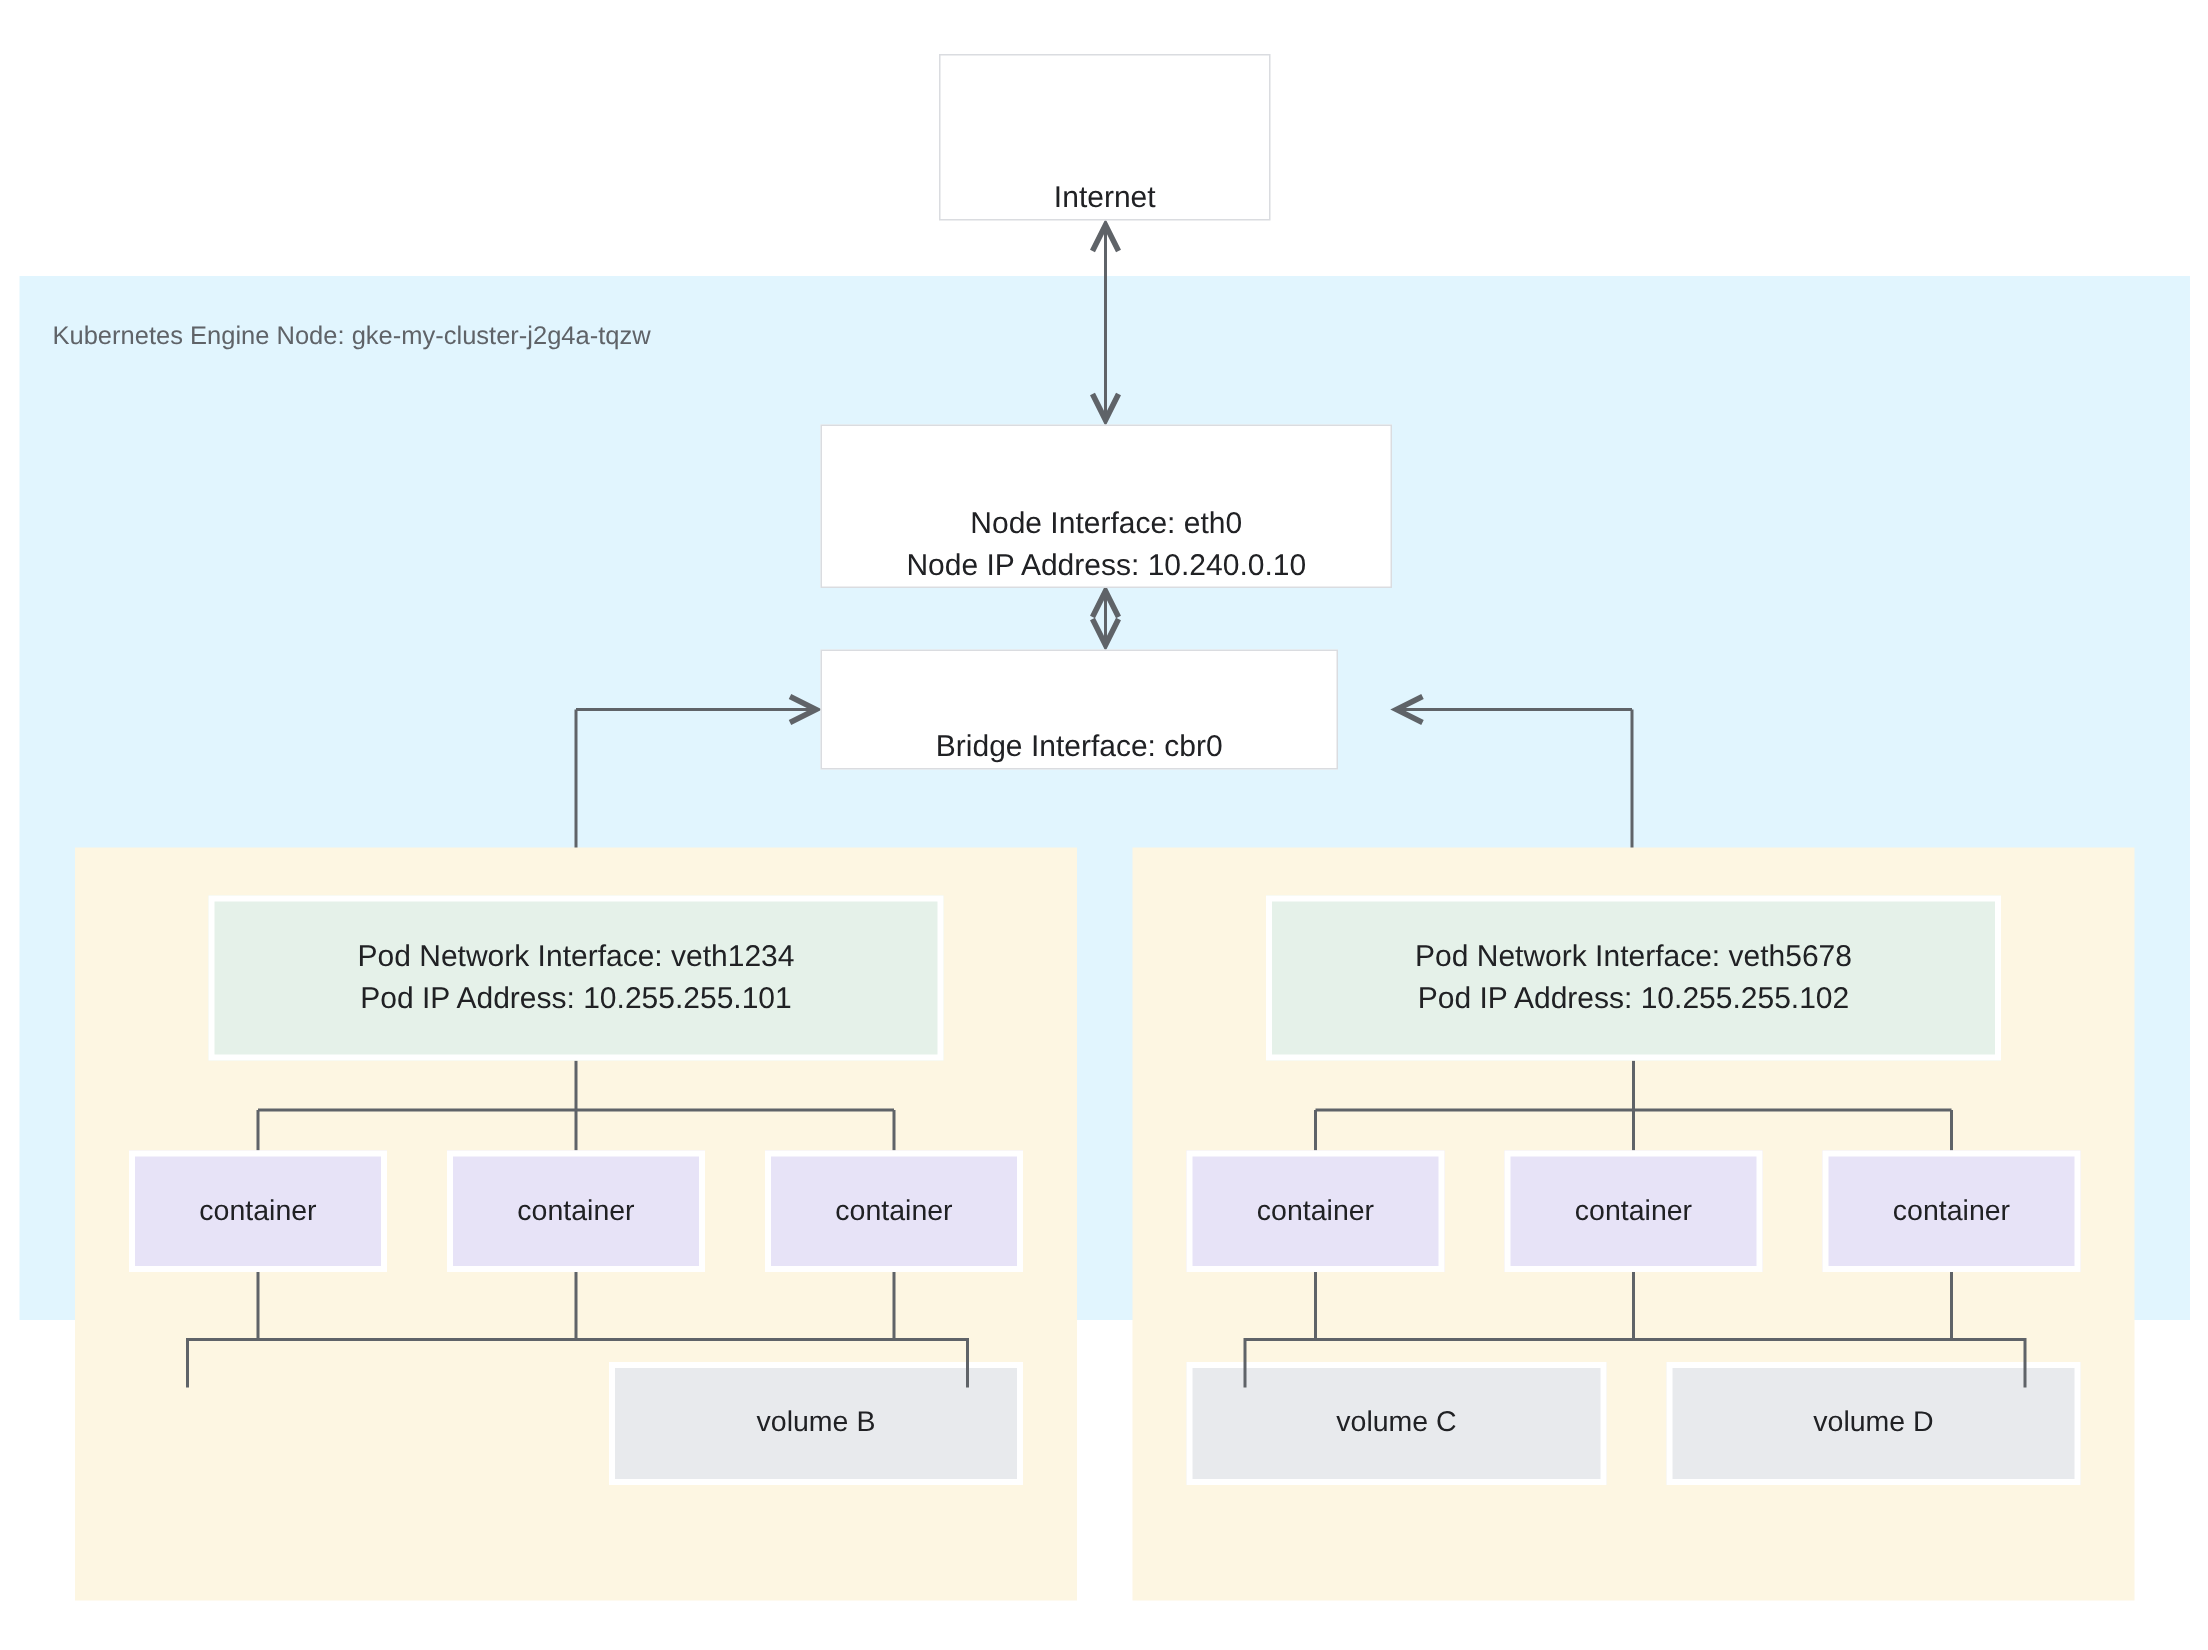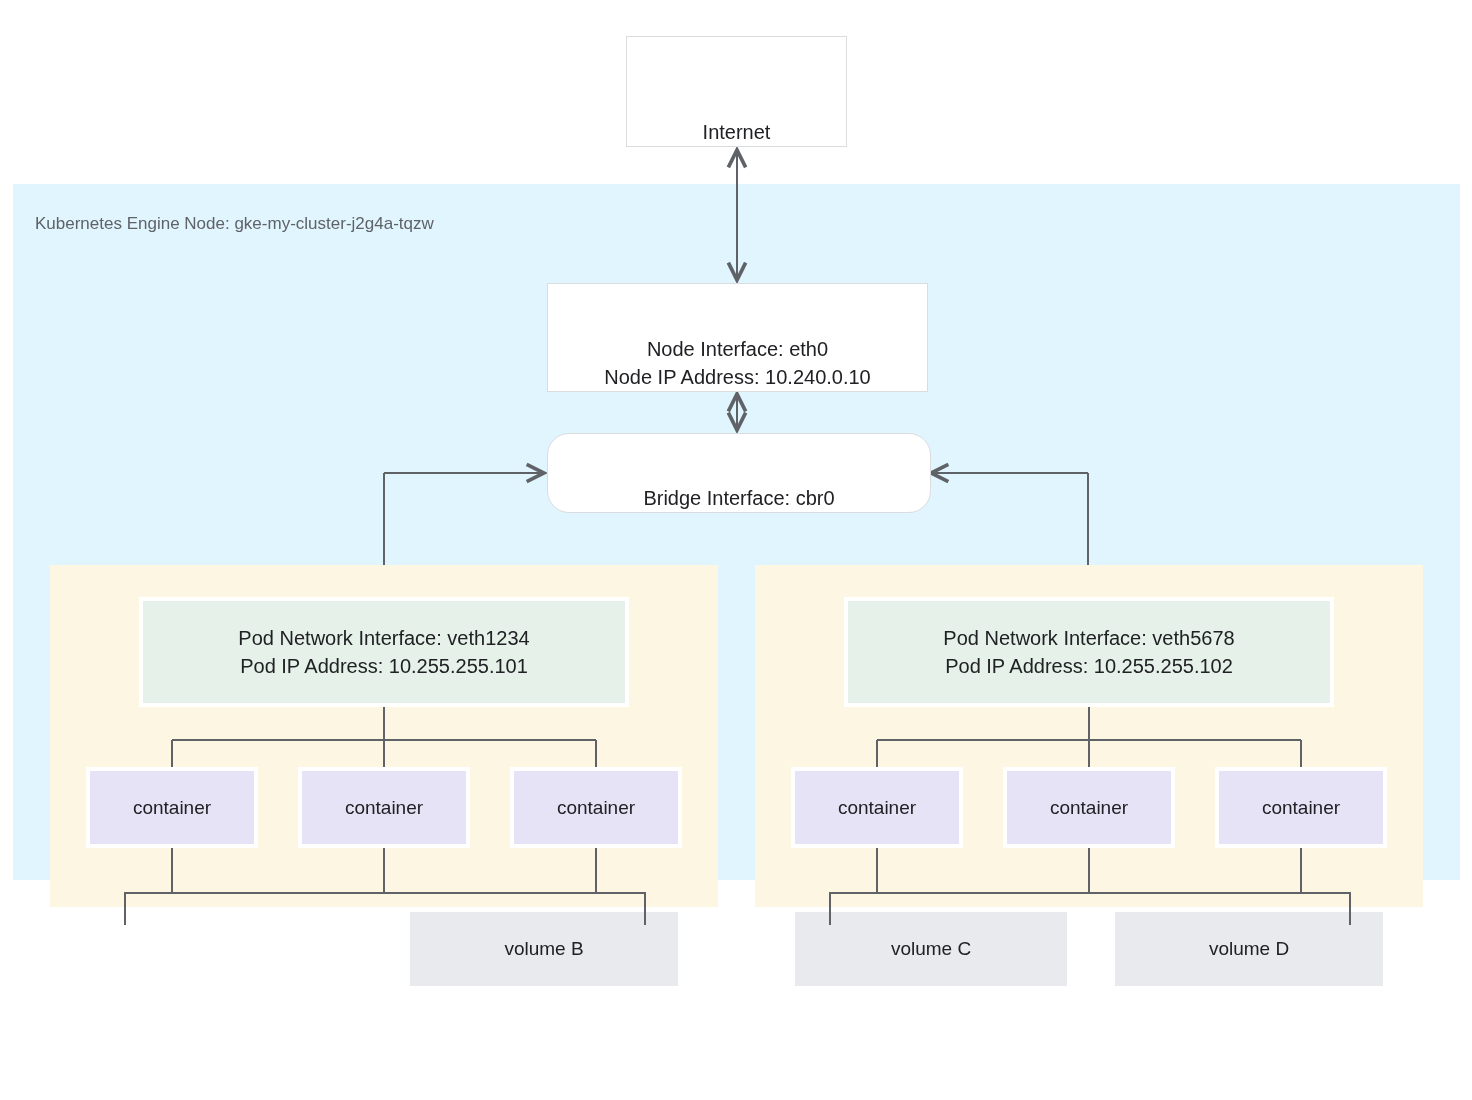--- a/index.html
+++ b/index.html
@@ -28,24 +28,24 @@
     font-size:17px;color:var(--label-text);white-space:nowrap;
   }
 
   .wbox{
     position:absolute;background:#fff;border:1px solid var(--box-border);
     display:flex;flex-direction:column;align-items:center;justify-content:flex-end;
     text-align:center;font-size:20px;line-height:28px;color:var(--text);
   }
   .internet{left:626px;top:36px;width:221px;height:111px;}
   .node-if{left:547px;top:283px;width:381px;height:109px;}
-  .bridge{left:547px;top:433px;width:384px;height:80px;border-radius:22px;}
+  .bridge{left:547px;top:433px;width:345px;height:80px;}
 
   .pod{
-    position:absolute;top:565px;width:668px;height:342px;background:var(--pod-bg);padding-left:28px;
+    position:absolute;top:565px;width:668px;height:502px;background:var(--pod-bg);padding-left:28px;
   }
   .pod-1{left:50px;}
   .pod-2{left:755px;}
 
   .ibox{
     position:absolute;border:4px solid #fff;
     display:flex;flex-direction:column;align-items:center;justify-content:center;
     text-align:center;color:var(--text);z-index:2;
   }
   .greenbox{left:89px;top:32px;width:490px;height:110px;background:var(--interface-bg);font-size:20px;line-height:28px;}

